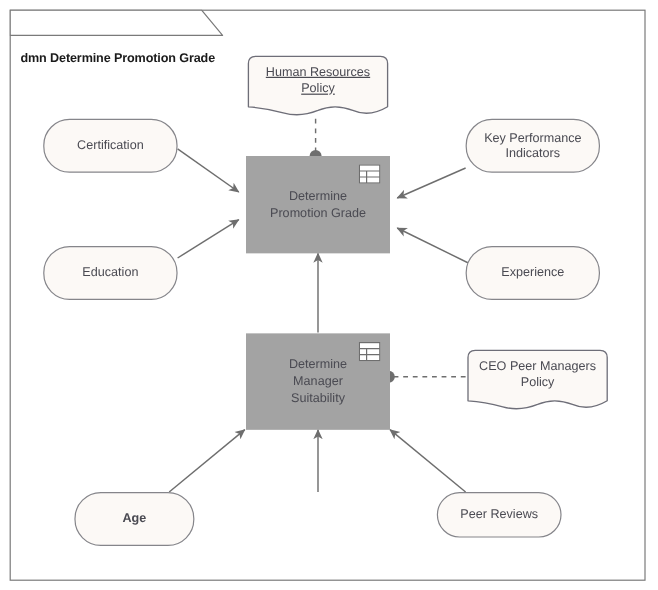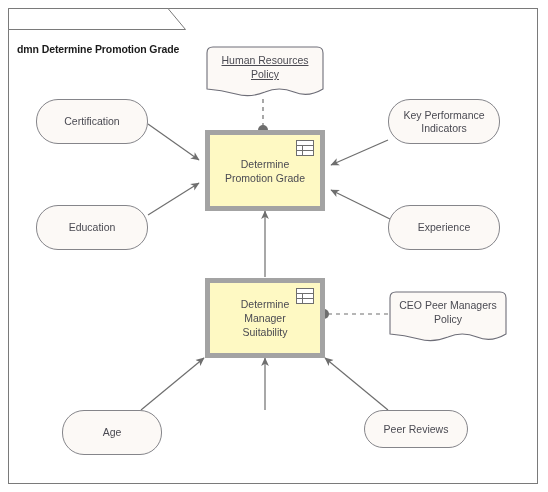--- a/index.html
+++ b/index.html
@@ -71,22 +71,22 @@
     z-index: 3;
   }
   .input-node {
     background: #fcf9f6;
     border: 1px solid #85858a;
     border-radius: 22px;
     font-size: 10.5px;
     line-height: 13px;
   }
   .decision-node {
-    background: #fef9c3;
-    border: 5px solid #a3a3a3;
+    background: #a3a3a3;
+    border: 2px solid #a3a3a3;
     font-size: 10.5px;
     line-height: 14px;
     padding: 0 14px;
   }
   .decision-label {
     display: block;
     width: 100%;
   }
   .table-icon {
     position: absolute;
@@ -210,21 +210,21 @@
   </div>
 
   <div class="node input-node" style="left:388px; top:99px; width:112px; height:45px;">
     <span>Key Performance Indicators</span>
   </div>
 
   <div class="node input-node" style="left:388px; top:205px; width:112px; height:45px;">
     <span>Experience</span>
   </div>
 
-  <div class="node input-node" style="left:62px; top:410px; width:100px; height:45px;">
+  <div class="node input-node" style="left:62px; top:410px; width:100px; height:45px;font-weight:bold;">
     <span>Age</span>
   </div>
 
 
   <div class="node input-node" style="left:364px; top:410px; width:104px; height:38px;">
     <span>Peer Reviews</span>
   </div>
 
 </div>
 

